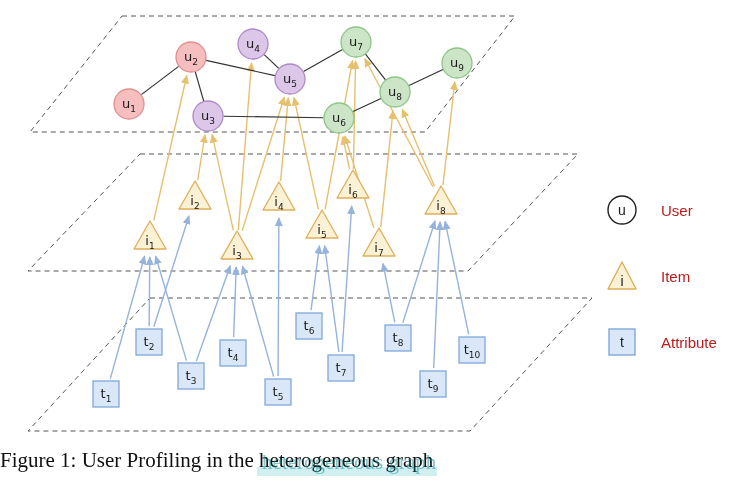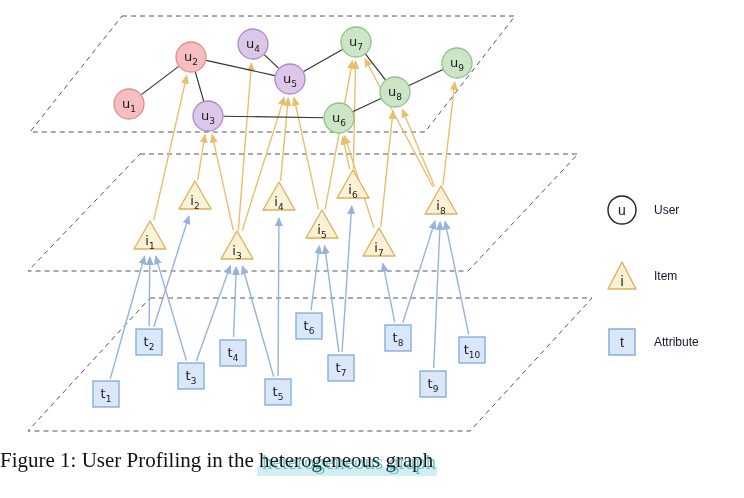--- a/index.html
+++ b/index.html
@@ -3,21 +3,21 @@
 <meta charset="utf-8">
 <style>
   html,body{margin:0;padding:0;background:#ffffff;}
   .page{position:relative;width:744px;height:498px;background:#ffffff;overflow:hidden;
         font-family:"Liberation Sans", sans-serif;}
   #graph{position:absolute;left:0;top:0;}
   svg text{fill:#1a1a1a;}
   .legend{position:absolute;left:604px;top:192px;display:flex;flex-direction:column;gap:30px;}
   .legend-row{display:flex;align-items:center;}
   .legend-icon{width:36px;height:36px;flex:0 0 auto;}
-  .legend-label{margin-left:14px;font-size:12px;color:#0f172a;}
+  .legend-label{margin-left:21px;font-size:15px;color:#b91c1c;}
   .caption{position:absolute;left:0;right:0;top:448px;
            font-family:"Liberation Serif", serif;font-size:21px;color:#101010;}
   .tail-wrap{position:relative;display:inline-block;}
   .tail-artifact{position:absolute;left:3px;top:2px;color:#16989e;opacity:.55;
                  filter:blur(0.7px);pointer-events:none;white-space:nowrap;}
   .tail-band{position:absolute;left:-2px;right:-4px;bottom:-3px;height:9px;
              background:rgba(0,160,170,.18);pointer-events:none;}
 </style>
 </head>
 <body>

